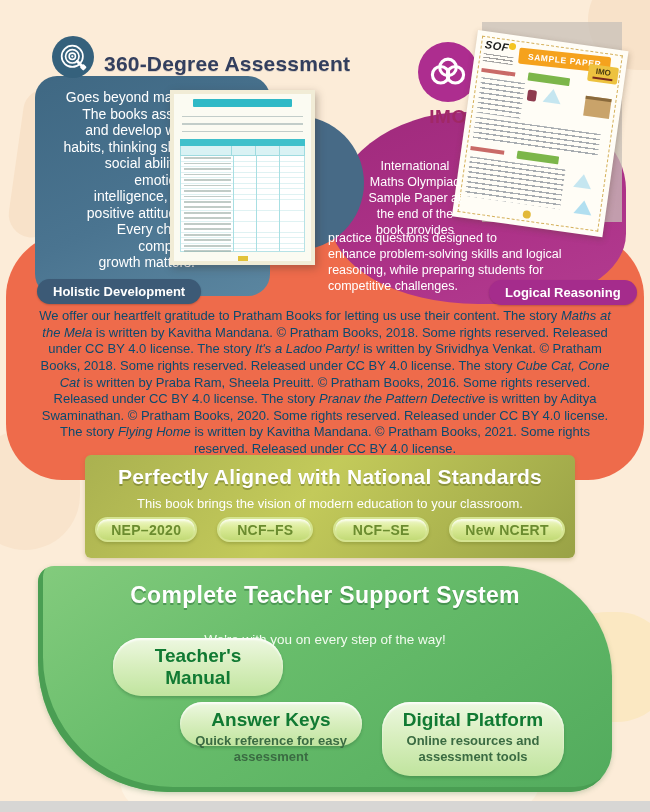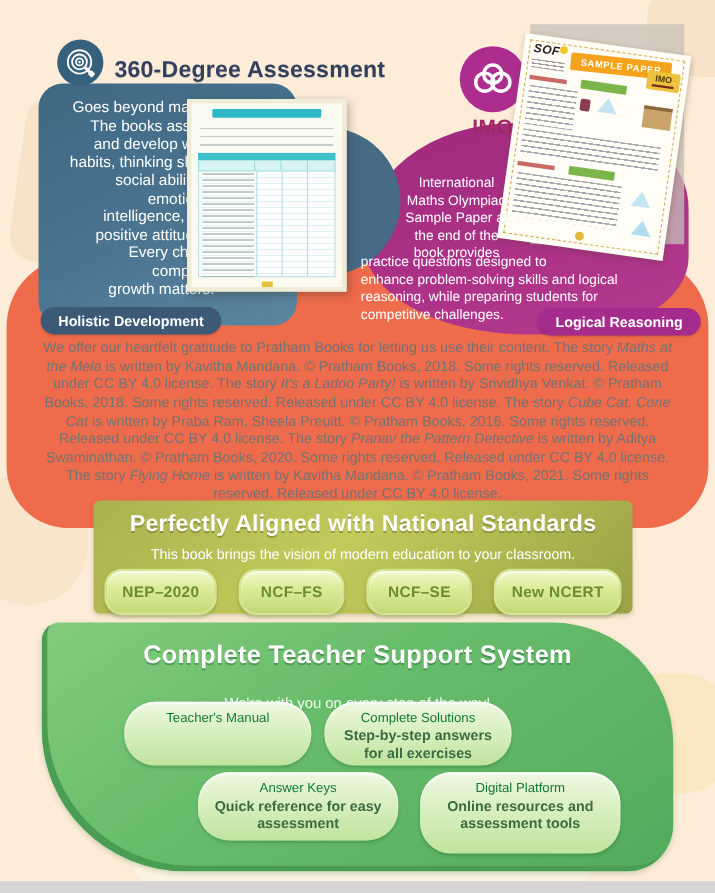--- a/index.html
+++ b/index.html
@@ -111,36 +111,36 @@
 
   
   .pill-badge{position:absolute;height:25px;border-radius:13px;color:#fff;font-weight:700;font-size:13px;
     display:flex;align-items:center;justify-content:center;padding:0 16px;}
   .badge-holistic{left:37px;top:279px;background:#3c5a76;box-shadow:0 1px 2px rgba(0,0,0,.2);}
   .badge-logical{left:489px;top:280px;background:#a52c8c;box-shadow:0 1px 2px rgba(0,0,0,.2);}
 
   
   .credits{
     position:absolute;left:35px;top:308px;width:580px;
-    color:#737373;font-size:13px;line-height:1.28;text-align:center;
+    color:#0c4a6e;font-size:13px;line-height:1.28;text-align:center;
   }
   .credits .it{font-style:italic;}
 
   
   .olive-banner{
     position:absolute;left:85px;top:455px;width:490px;height:103px;border-radius:6px;
     background:linear-gradient(130deg,#aab150 0%,#c3ca5a 45%,#99a246 100%);
     box-shadow:0 2px 4px rgba(120,110,40,.25);
   }
   .olive-banner .bn-title{position:absolute;left:0;top:10px;width:100%;text-align:center;
     color:#fff;font-weight:800;font-size:21px;letter-spacing:.2px;text-shadow:0 1.5px 0 rgba(90,100,30,.45);}
   .olive-banner .bn-sub{position:absolute;left:0;top:41px;width:100%;text-align:center;color:#ffffff;font-size:13px;}
   .pill-row{position:absolute;left:0;top:62px;width:100%;display:flex;justify-content:center;gap:20px;}
   .std-pill{
-    height:42px;min-width:96px;padding:0 14px;border-radius:16px;box-sizing:border-box;
+    height:25px;min-width:96px;padding:0 14px;border-radius:16px;box-sizing:border-box;
     background:linear-gradient(180deg,#f2f9cd 0%,#dcEC9a 40%,#c2da76 100%);
     border:2px solid #d5e491;
     color:#6b8c2f;font-weight:800;font-size:14px;display:flex;align-items:center;justify-content:center;
     box-shadow:inset 0 2px 2px #ffffffaa, 0 2px 3px rgba(110,120,40,.35);
     letter-spacing:.3px;
   }
 
   
   .green-panel{
     position:absolute;left:38px;top:566px;width:574px;height:226px;
@@ -149,25 +149,25 @@
     box-shadow:inset 5px -5px 0 #4a9e53, 0 2px 5px rgba(60,110,60,.25);
   }
   .green-panel .gp-title{position:absolute;left:0;top:16px;width:100%;text-align:center;
     color:#fff;font-weight:800;font-size:23px;letter-spacing:.3px;text-shadow:0 1.5px 0 rgba(40,110,55,.5);}
   .green-panel .gp-sub{position:absolute;left:0;top:50px;width:100%;text-align:center;color:#f2fbef;font-size:13.5px;margin-top:16px;}
   .feature-box{
     position:absolute;border-radius:28px;text-align:center;box-sizing:border-box;padding:7px 10px 6px 10px;
     background:linear-gradient(180deg,#eef8e2 0%,#d9efc0 45%,#c0e49e 100%);
     box-shadow:inset 0 2px 2px #ffffffcc, 0 2px 3px rgba(40,90,45,.3);
   }
-  .feature-box .fb-title{color:#117a33;font-weight:400;font-size:12px;margin-bottom:2px;}
+  .feature-box .fb-title{color:#117a33;font-weight:700;font-size:19px;margin-bottom:2px;}
   .feature-box .fb-desc{color:#3a6b42;font-size:13px;line-height:1.22;font-weight:600;}
   .fb0{left:75px;top:72px;width:170px;height:58px;}
   .fb1{left:257px;top:72px;width:170px;height:58px;}
-  .fb2{left:142px;top:136px;width:182px;height:62px;}
+  .fb2{left:142px;top:136px;width:182px;height:44px;}
   .fb3{left:344px;top:136px;width:182px;height:74px;}
 </style>
 </head>
 <body>
 
 <div class="page">
 
   <div class="blob b1"></div>
   <div class="blob b2"></div>
   <div class="blob b3"></div>
@@ -284,24 +284,20 @@
     </div>
   </div>
 
   <div class="green-panel">
     <div class="gp-title">Complete Teacher Support System</div>
     <div class="gp-sub">We're with you on every step of the way!</div>
 
     <div class="feature-box fb0">
       <div class="fb-title">Teacher's Manual</div>
     </div>
-    <div class="feature-box fb1">
-      <div class="fb-title">Complete Solutions</div>
-      <div class="fb-desc">Step-by-step answers for all exercises</div>
-    </div>
     <div class="feature-box fb2">
       <div class="fb-title">Answer Keys</div>
       <div class="fb-desc">Quick reference for easy assessment</div>
     </div>
     <div class="feature-box fb3">
       <div class="fb-title">Digital Platform</div>
       <div class="fb-desc">Online resources and assessment tools</div>
     </div>
   </div>
 

